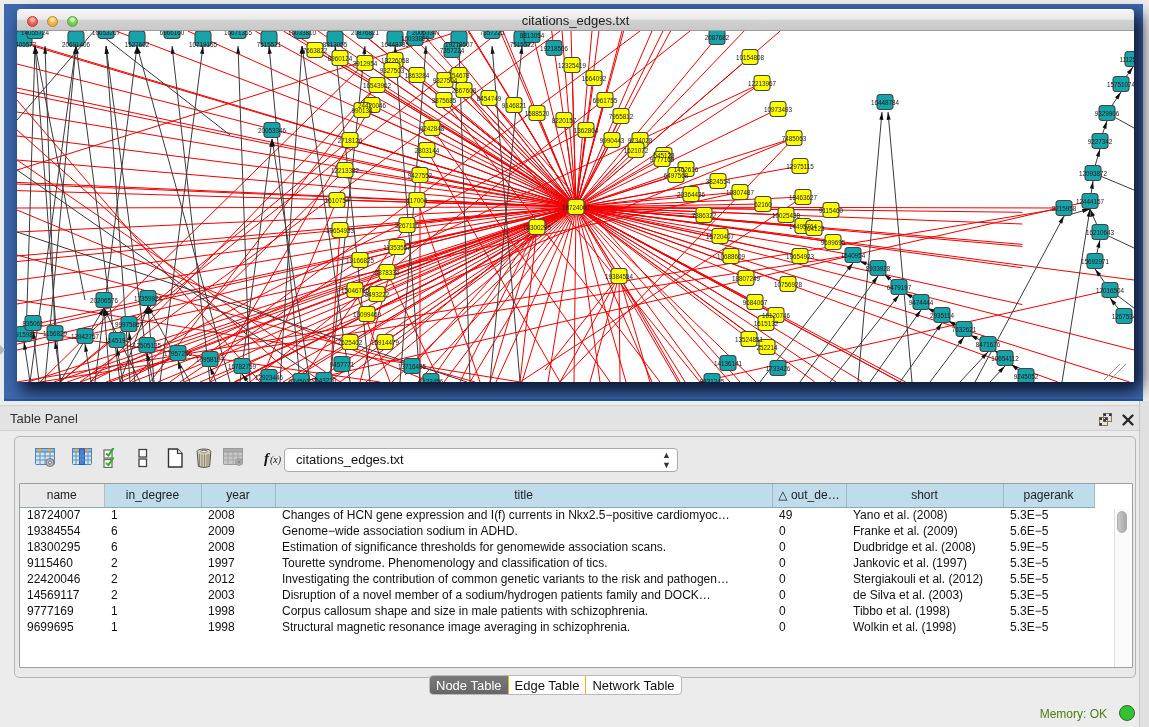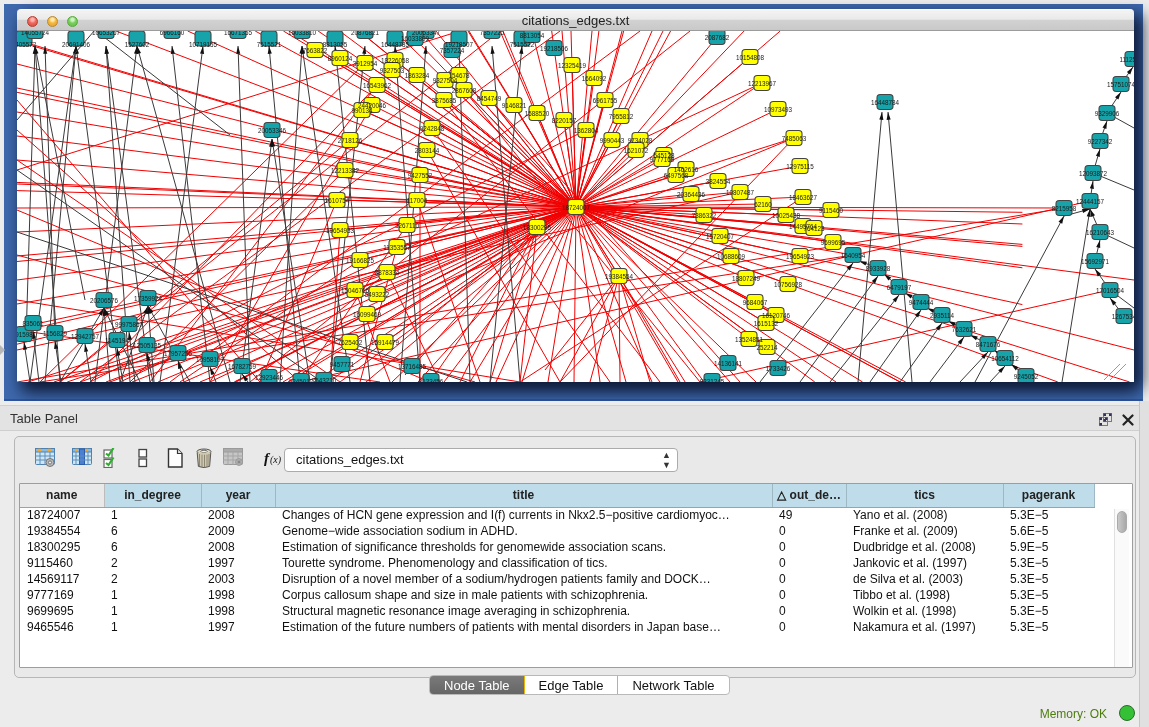--- a/index.html
+++ b/index.html
@@ -14,29 +14,29 @@
 .net{position:absolute;left:0;top:22px;display:block}
 .bottom{position:absolute;left:0;top:401px;width:1149px;height:326px;background:#ececec}
 .phead{position:absolute;left:0;top:4px;width:1143px;height:26px;background:#e3e3e3;border-top:1px solid #d0d0d0;border-bottom:1px solid #cfcfcf}
 .phead .t{position:absolute;left:10px;top:5px;font-size:13px;color:#333}
 .subpanel{position:absolute;left:14px;top:35px;width:1122px;height:242px;background:#e9e9e9;border:1px solid #b6b6b6;border-radius:5px}
 .toolbar{position:absolute;left:0;top:0;width:100%;height:45px}
 .combo{position:absolute;left:269px;top:11px;width:394px;height:24px;background:#fff;border:1px solid #ababab;border-radius:4px;font-size:13px;color:#111;line-height:22px;padding-left:11px}
 .combo .arr{position:absolute;right:6px;top:1px;font-size:9px;color:#333;line-height:10px}
 .tblwrap{position:absolute;left:4px;top:46px;width:1114px;height:185px;background:#fff;border:1px solid #9d9d9d;border-radius:1px;overflow:hidden}
 table.data{border-collapse:collapse;table-layout:fixed;width:1074px;font-size:12px}
-table.data th{height:23px;background:#bedce9;border-right:1px solid #9fb9c4;border-bottom:1px solid #8aa8b5;font-weight:bold;font-size:12px;color:#222;overflow:hidden;white-space:nowrap}
+table.data th{height:23px;background:#bedce9;border-right:1px solid #9fb9c4;border-bottom:1px solid #8aa8b5;font-weight:normal;font-size:12px;color:#222;overflow:hidden;white-space:nowrap}
 table.data th.c0{background:#e9e9e9;border-right:1px solid #bcbcbc}
 table.data td{height:16px;padding:0 2px 0 7px;color:#111;overflow:hidden;white-space:nowrap;text-overflow:ellipsis}
 .c0{width:84px}.c1{width:97px}.c2{width:74px}.c3{width:497px}.c4{width:74px}.c5{width:157px}.c6{width:91px}
 td.c3{padding-left:9px}
 .vsb{position:absolute;right:3px;top:25px;width:15px;height:158px;background:#fafafa;border-left:1px solid #e0e0e0}
 .vsb .thumb{position:absolute;left:2px;top:2px;width:10px;height:22px;border-radius:6px;background:linear-gradient(90deg,#c9c9c9,#a8a8a8);border:1px solid #aaa}
 .tabs{position:absolute;left:429px;top:274px;height:20px;display:flex;border:1px solid #b9b9b9;border-radius:4px;overflow:hidden;background:#fff;font-size:13px}
-.tabs .seg{padding:1px 14px 0;line-height:18px;color:#111}
+.tabs .seg{padding:1px 6px 0;line-height:18px;color:#111}
 .tabs .seg.on{background:linear-gradient(#7a7a7a,#666);color:#fff}
 .tabs .seg+.seg{border-left:1px solid #eab308}
 .status{position:absolute;left:0;top:297px;width:1143px;height:29px}
 .status .txt{position:absolute;right:36px;top:9px;font-size:12px;color:#4d7c0f}
 .status .dot{position:absolute;right:8px;top:7px;width:16px;height:16px;border-radius:50%;background:#35c135;border:1.5px solid #2b6b2b}
 .rstrip{position:absolute;left:1139px;top:0;width:10px;height:326px;background:#e0e0e0;border-left:1px solid #c6c6c6}
 .icon{position:absolute;top:11px}
 </style></head>
 <body>
 <div class="desktop">
@@ -930,21 +930,21 @@
     </div>
     <div class="tblwrap">
       <table class="data">
         <tbody>
             <tr>
               <th class="c0">name</th>
               <th class="c1">in_degree</th>
               <th class="c2">year</th>
               <th class="c3">title</th>
               <th class="c4">△ out_de…</th>
-              <th class="c5">tics</th>
+              <th class="c5">short</th>
               <th class="c6">pagerank</th>
             </tr>
         <tr>
               <td class="c0">18724007</td>
               <td class="c1">1</td>
               <td class="c2">2008</td>
               <td class="c3">Changes of HCN gene expression and I(f) currents in Nkx2.5−positive cardiomyoc…</td>
               <td class="c4">49</td>
               <td class="c5">Yano et al. (2008)</td>
               <td class="c6">5.3E−5</td>
@@ -970,20 +970,29 @@
 <tr>
               <td class="c0">9115460</td>
               <td class="c1">2</td>
               <td class="c2">1997</td>
               <td class="c3">Tourette syndrome. Phenomenology and classification of tics.</td>
               <td class="c4">0</td>
               <td class="c5">Jankovic et al. (1997)</td>
               <td class="c6">5.3E−5</td>
             </tr>
 <tr>
+              <td class="c0">22420046</td>
+              <td class="c1">2</td>
+              <td class="c2">2012</td>
+              <td class="c3">Investigating the contribution of common genetic variants to the risk and pathogen…</td>
+              <td class="c4">0</td>
+              <td class="c5">Stergiakouli et al. (2012)</td>
+              <td class="c6">5.5E−5</td>
+            </tr>
+<tr>
               <td class="c0">14569117</td>
               <td class="c1">2</td>
               <td class="c2">2003</td>
               <td class="c3">Disruption of a novel member of a sodium/hydrogen patients family and DOCK…</td>
               <td class="c4">0</td>
               <td class="c5">de Silva et al. (2003)</td>
               <td class="c6">5.3E−5</td>
             </tr>
 <tr>
               <td class="c0">9777169</td>
@@ -996,29 +1005,20 @@
             </tr>
 <tr>
               <td class="c0">9699695</td>
               <td class="c1">1</td>
               <td class="c2">1998</td>
               <td class="c3">Structural magnetic resonance image averaging in schizophrenia.</td>
               <td class="c4">0</td>
               <td class="c5">Wolkin et al. (1998)</td>
               <td class="c6">5.3E−5</td>
             </tr>
-<tr>
-              <td class="c0">9465546</td>
-              <td class="c1">1</td>
-              <td class="c2">1997</td>
-              <td class="c3">Estimation of the future numbers of patients with mental disorders in Japan base…</td>
-              <td class="c4">0</td>
-              <td class="c5">Nakamura et al. (1997)</td>
-              <td class="c6">5.3E−5</td>
-            </tr>
       </tbody>
         </table>
       <div class="vsb">
           <div class="thumb"></div>
         </div>
     </div>
   </div>
   <div class="tabs">
       <div class="seg on">Node Table</div>
       <div class="seg">Edge Table</div>

